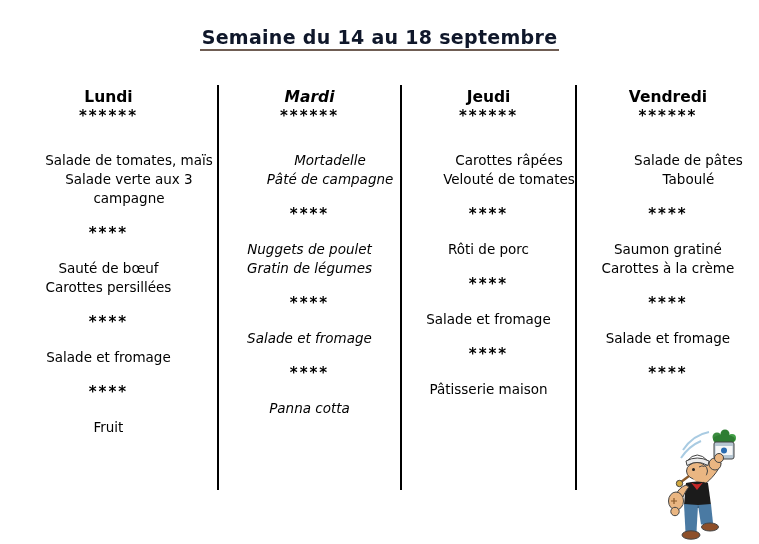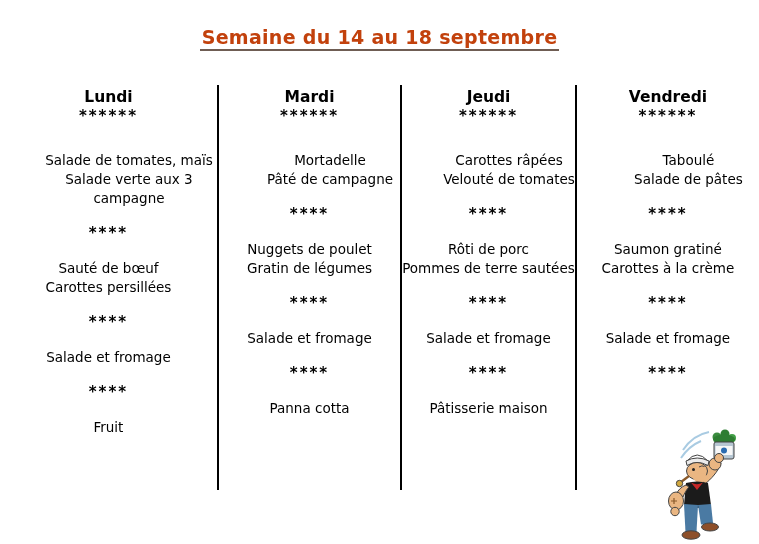--- a/index.html
+++ b/index.html
@@ -3,27 +3,27 @@
 <meta charset="utf-8">
 <style>
   html,body{margin:0;padding:0;background:#fff;}
   .page{
     position:relative;width:759px;height:544px;background:#fff;
     font-family:"DejaVu Sans",sans-serif;color:#000;overflow:hidden;
   }
   .title-wrap{position:absolute;top:26px;left:0;width:100%;text-align:center;}
   .page-title{
     display:inline-block;margin:0;font-size:19px;font-weight:bold;
-    color:#c2410c;border-bottom:2px solid #6f5d53;padding:0 2px 1px;
+    color:#0f172a;border-bottom:2px solid #6f5d53;padding:0 2px 1px;
     letter-spacing:0.3px;
   }
   .grid{position:absolute;top:85px;left:0;width:759px;height:405px;display:flex;}
   .col{box-sizing:border-box;text-align:center;}
   .col-1{width:237px;}
-  .col-2{width:200px;border-left:2px solid #000;}
+  .col-2{width:200px;border-left:2px solid #000;font-style:italic;}
   .col-3{width:180px;border-left:2px solid #000;}
   .col-4{width:201px;border-left:2px solid #000;}
   .day-name{font-size:15.5px;font-weight:bold;line-height:20px;margin-top:2px;}
   .stars{font-weight:bold;font-size:15px;line-height:15px;letter-spacing:2px;}
   .day-stars{margin-top:2px;}
   .course{font-size:13.5px;line-height:19px;}
   .course .dish{white-space:nowrap;}
   .course-first{margin-top:27px;padding-left:41px;}
   .sep{margin:18px 0;}
   .popeye{position:absolute;right:10px;bottom:2px;}
@@ -87,38 +87,37 @@
     <div class="col col-3">
       <div class="day-name">Jeudi</div>
       <div class="stars day-stars">******</div>
       <div class="course course-first">
         <div class="dish">Carottes râpées</div>
         <div class="dish">Velouté de tomates</div>
       </div>
       <div class="stars sep">****</div>
       <div class="course">
         <div class="dish">Rôti de porc</div>
-        <div class="dish">Pommes de terre sautées</div>
       </div>
       <div class="stars sep">****</div>
       <div class="course">
         <div class="dish">Salade et fromage</div>
       </div>
       <div class="stars sep">****</div>
       <div class="course">
         <div class="dish">Pâtisserie maison</div>
       </div>
     </div>
 
     <div class="col col-4">
       <div class="day-name">Vendredi</div>
       <div class="stars day-stars">******</div>
       <div class="course course-first">
+        <div class="dish">Salade de pâtes</div>
         <div class="dish">Taboulé</div>
-        <div class="dish">Salade de pâtes</div>
       </div>
       <div class="stars sep">****</div>
       <div class="course">
         <div class="dish">Saumon gratiné</div>
         <div class="dish">Carottes à la crème</div>
       </div>
       <div class="stars sep">****</div>
       <div class="course">
         <div class="dish">Salade et fromage</div>
       </div>

